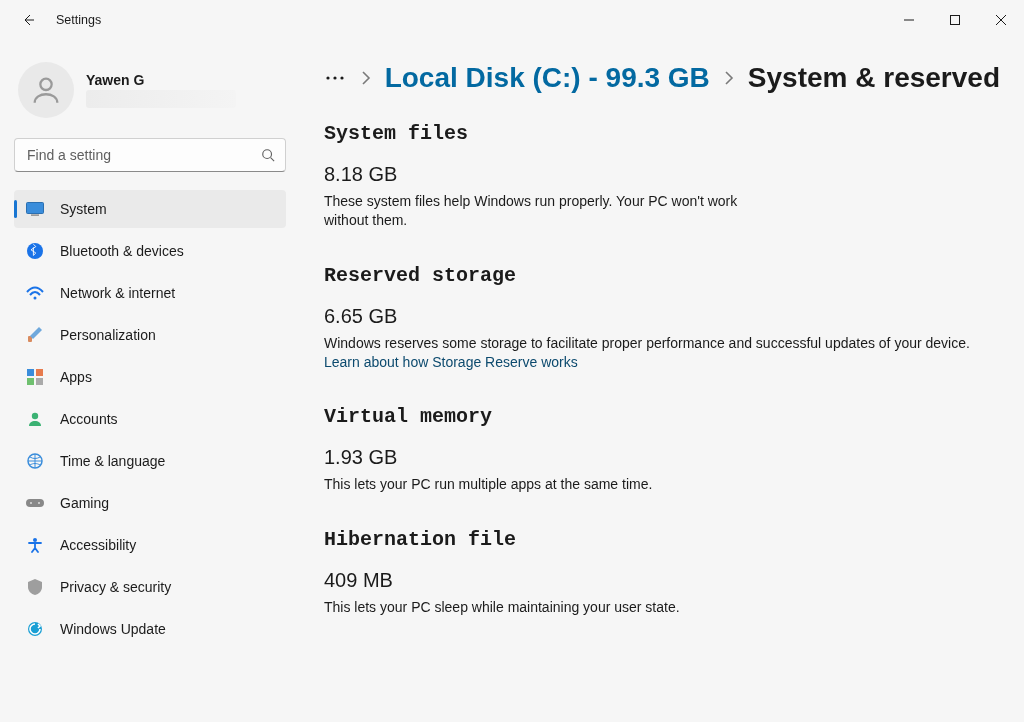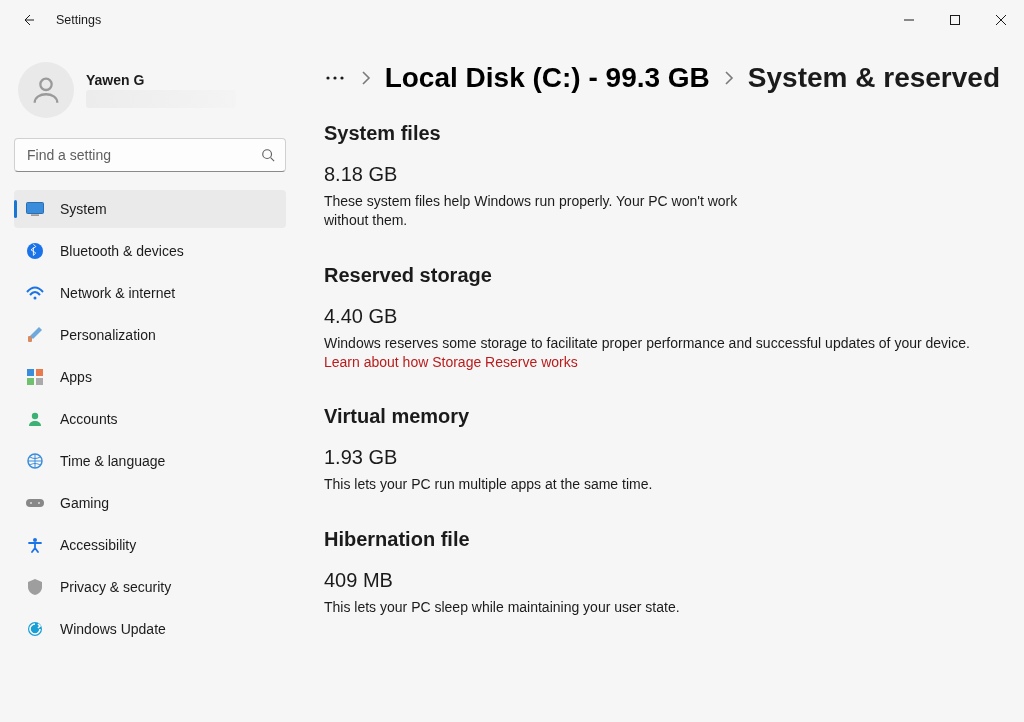--- a/index.html
+++ b/index.html
@@ -100,37 +100,37 @@
   .breadcrumb {
     display:flex; align-items:center; gap:14px;
     margin-bottom: 28px;
     white-space:nowrap;
   }
   .bc-more {
     width:24px; height:24px; display:flex; align-items:center; justify-content:center;
     color:#1b1b1b; font-size:20px; letter-spacing:1px; font-weight:700;
   }
   .bc-chevron { color:#6a6a6a; display:flex; align-items:center; }
-  .bc-link { font-size: 28px; font-weight:600; color:#000000; }
+  .bc-link { font-size: 28px; font-weight:600; color:#0369a1; }
   .bc-current { font-size: 28px; font-weight:600; color:#1b1b1b; }
 
   .section { margin-bottom: 34px; }
   .section h2 {
-    font-size: 20px; font-weight:600; margin-bottom: 18px;
+    font-size: 20px; font-weight:600; margin-bottom: 18px; font-family: Liberation Mono, monospace;
   }
   .section .value {
     font-size: 20px; font-weight:400; margin-bottom: 6px;
   }
   .section .desc {
     font-size: 14px; color:#1b1b1b; line-height:1.35;
     max-width: 660px;
   }
   .link {
     display:inline-block;
-    color:#b91c1c; font-size:14px; 
+    color:#0c4a6e; font-size:14px; 
   }
 </style>
 </head>
 <body>
 
 <div class="titlebar">
   <div class="back">
     <svg width="16" height="16" viewBox="0 0 16 16" fill="none">
         <path d="M10 3 L5 8 L10 13" stroke="#1b1b1b" stroke-width="1" fill="none"></path>
         <path d="M5 8 H14" stroke="#1b1b1b" stroke-width="1"></path>
@@ -312,21 +312,21 @@
     </div>
 
     <section class="section">
       <h2>System files</h2>
       <div class="value">8.18 GB</div>
       <div class="desc" style="max-width:420px">These system files help Windows run properly. Your PC won't work without them.</div>
     </section>
 
     <section class="section">
       <h2>Reserved storage</h2>
-      <div class="value">4.40 GB</div>
+      <div class="value">6.65 GB</div>
       <div class="desc">Windows reserves some storage to facilitate proper performance and successful updates of your device.</div>
       <a class="link">Learn about how Storage Reserve works</a>
     </section>
 
     <section class="section">
       <h2>Virtual memory</h2>
       <div class="value">1.93 GB</div>
       <div class="desc">This lets your PC run multiple apps at the same time.</div>
     </section>
 

